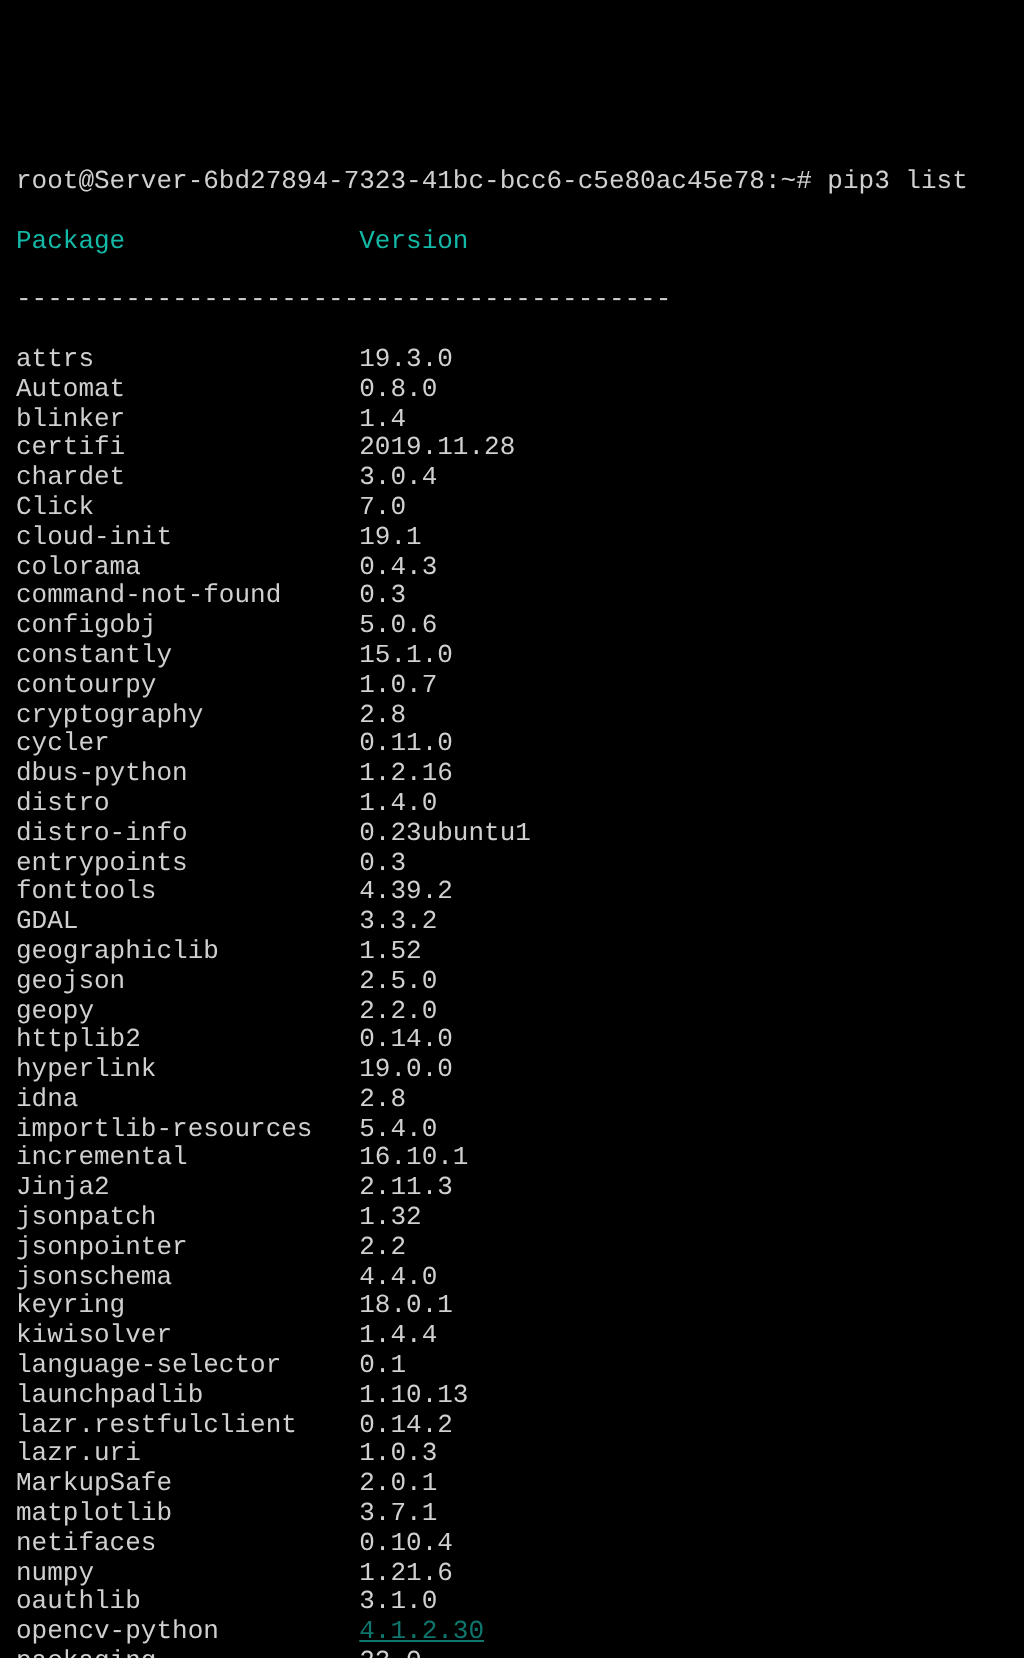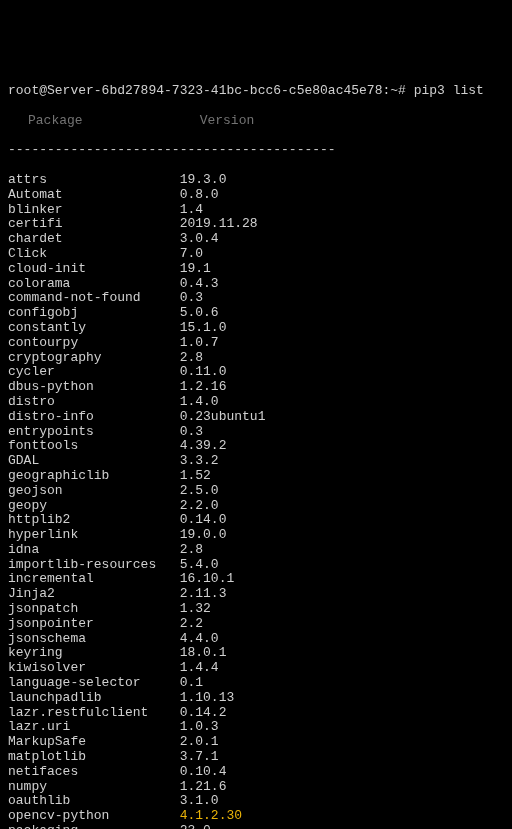--- a/index.html
+++ b/index.html
@@ -12,38 +12,38 @@
       line-height: 14.8px;
       width: 512px;
       box-sizing: border-box;
       white-space: pre;
     }
     .prompt-line {
       color: #d0d0d0;
       margin-top: 21px;
     }
     .header-row {
-      color: #737373;
-      margin-left: 20px;
+      color: #14b8a6;
     }
     .divider-row {
       color: #d0d0d0;
     }
     .pkg-row {
       color: #d0d0d0;
     }
     .pkg-name {
       display: inline-block;
       width: 22ch;
     }
     .pkg-version {
       display: inline-block;
     }
     .highlight {
-      color: #eab308;
+      color: #0f766e;
+      text-decoration: underline;
     }
   </style>
 </head>
 <body>
 
 
 
 <div class="prompt-line"><span>root@Server-6bd27894-7323-41bc-bcc6-c5e80ac45e78:~# pip3 list</span></div>
 <div class="header-row"><span class="pkg-name">Package</span><span class="pkg-version">Version</span></div>
 <div class="divider-row"><span class="pkg-name">----------------------</span><span class="pkg-version">--------------------</span></div>

